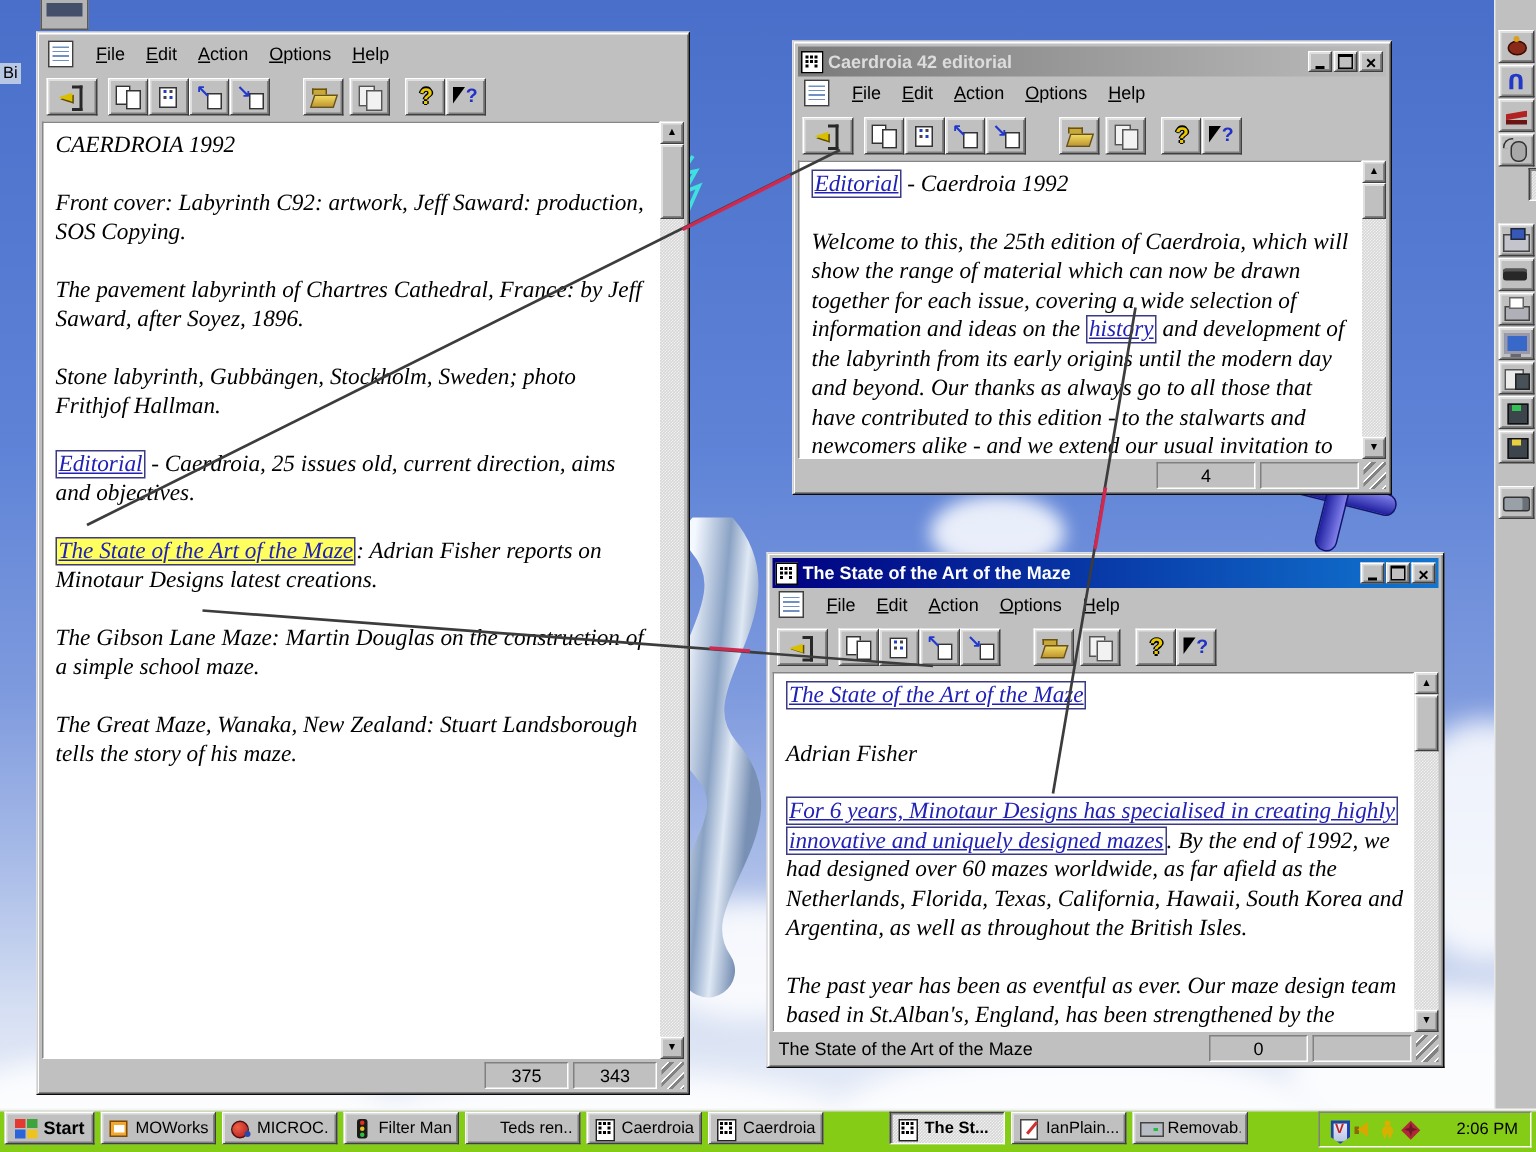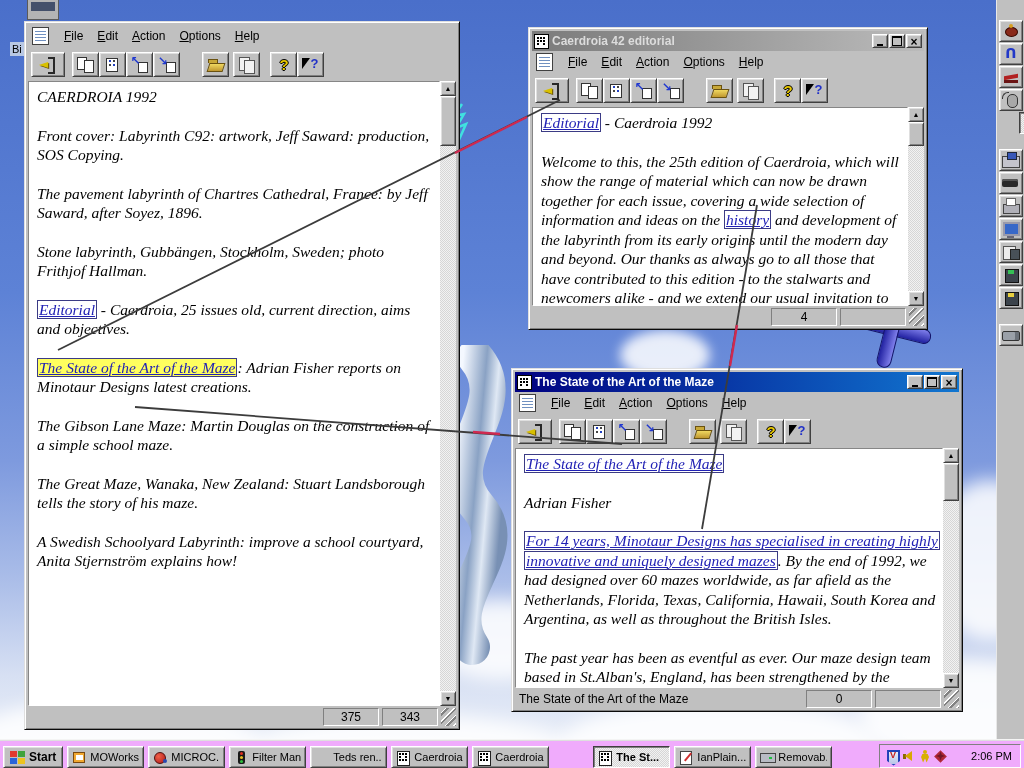--- a/index.html
+++ b/index.html
@@ -10,21 +10,21 @@
     background:linear-gradient(180deg,#4a6fca 0%,#5d82d6 38%,#7e9ade 60%,#a9bce8 75%,#d7e0f3 88%,#eff3fa 100%);}
   .cloud{position:absolute;border-radius:50%;background:rgba(255,255,255,.85);filter:blur(9px);}
   .deco{position:absolute;}
   .xbar{position:absolute;left:7px;top:29px;width:78px;height:13px;border-radius:7px;
         background:linear-gradient(#8080ec,#2020a0);border:1px solid #14146a;}
   .xbar.b2{transform:rotate(104deg);}
   .xbar.b1{transform:rotate(14deg);}
   .desk-icon-frag{position:absolute;left:27px;top:0;width:30px;height:19px;background:#b4b4b4;
         border:1px solid #5a5a5a;border-top:none;}
   .desk-icon-frag::after{content:"";position:absolute;left:3px;top:2px;right:3px;height:9px;background:#44506a;}
-  .desk-label{position:absolute;left:10px;top:42px;background:#b8c8e4;color:#000;
+  .desk-label{position:absolute;left:0;top:42px;background:#b8c8e4;color:#000;
         font-size:11px;padding:1px 2px;}
   
   .out{border:1px solid;border-color:#fff #404040 #404040 #fff;
        box-shadow:inset 1px 1px 0 #dfdfdf,inset -1px -1px 0 #808080;background:#c0c0c0;}
   .in{border:1px solid;border-color:#404040 #fff #fff #404040;
        box-shadow:inset 1px 1px 0 #808080,inset -1px -1px 0 #dfdfdf;background:#c0c0c0;margin-left:40px;}
   .checker{background-color:#d6d6d6;background-image:
      linear-gradient(45deg,#f2f2f2 25%,transparent 25%,transparent 75%,#f2f2f2 75%),
      linear-gradient(45deg,#f2f2f2 25%,transparent 25%,transparent 75%,#f2f2f2 75%);
      background-size:2px 2px;background-position:0 0,1px 1px;}
@@ -124,22 +124,22 @@
   .sic-monitor::before{left:2px;top:2px;width:13px;height:10px;background:#3868c8;border:2px solid #99a;}
   .sic-monitor::after{left:6px;bottom:0;width:7px;height:2px;background:#667;}
   .sic-disk-box::before{left:2px;top:3px;width:11px;height:12px;background:#ececec;border:1px solid #555;}
   .sic-disk-box::after{left:9px;top:6px;width:8px;height:9px;background:#485058;border:1px solid #222;}
   .sic-floppy-green::before{left:4px;top:3px;width:12px;height:12px;background:#3c444c;border:1px solid #111;}
   .sic-floppy-green::after{left:7px;top:4px;width:6px;height:4px;background:#35c055;}
   .sic-floppy-yellow::before{left:4px;top:3px;width:12px;height:12px;background:#3c444c;border:1px solid #111;}
   .sic-floppy-yellow::after{left:7px;top:4px;width:6px;height:4px;background:#e8d040;}
   .sic-pda::before{left:1px;top:5px;width:16px;height:8px;background:#9aa0a8;border:1px solid #333;border-radius:2px;box-shadow:inset -4px 0 0 #6a7078;}
   
-  .taskbar{position:absolute;left:0;right:0;bottom:0;height:28px;background:#f0abfc;z-index:200;
-      border-top:1px solid #dfdfdf;box-shadow:0 -1px 0 #f4f4f4;display:flex;align-items:flex-end;
+  .taskbar{position:absolute;left:0;right:0;bottom:0;height:28px;background:#84cc16;z-index:200;
+      border-top:1px solid #dfdfdf;box-shadow:0 -1px 0 #f4f4f4;display:flex;align-items:flex-start;
       padding:0 3px;gap:4px;box-sizing:border-box;}
   .start-btn{height:22px;display:flex;align-items:center;gap:4px;padding:0 6px;font-weight:bold;font-size:12px;color:#000;}
   .flag{width:15px;height:13px;flex:none;background:
      linear-gradient(#e23a2e,#e23a2e) 0 0/7px 6px no-repeat,
      linear-gradient(#3fa33c,#3fa33c) 8px 0/7px 6px no-repeat,
      linear-gradient(#2a64d8,#2a64d8) 0 7px/7px 6px no-repeat,
      linear-gradient(#ecc31f,#ecc31f) 8px 7px/7px 6px no-repeat;}
   .task-btn{width:77px;height:22px;flex:none;display:flex;align-items:center;gap:4px;padding:0 4px;
       font-size:11px;color:#000;overflow:hidden;white-space:nowrap;box-sizing:border-box;}
   .task-btn .lbl{overflow:hidden;text-overflow:clip;}
@@ -259,21 +259,20 @@
   <div class="content-row">
     <div class="doc">
         <p><span>CAERDROIA 1992</span></p>
         <p><span>Front cover: Labyrinth C92: artwork, Jeff Saward: production, SOS Copying.</span></p>
         <p><span>The pavement labyrinth of Chartres Cathedral, France: by Jeff Saward, after Soyez, 1896.</span></p>
         <p><span>Stone labyrinth, Gubbängen, Stockholm, Sweden; photo Frithjof Hallman.</span></p>
         <p><span class="run-link">Editorial</span><span> - Caerdroia, 25 issues old, current direction, aims and objectives.</span></p>
         <p><span class="run-linkhl">The State of the Art of the Maze</span><span>: Adrian Fisher reports on Minotaur Designs latest creations.</span></p>
         <p><span>The Gibson Lane Maze: Martin Douglas on the construction of a simple school maze.</span></p>
         <p><span>The Great Maze, Wanaka, New Zealand: Stuart Landsborough tells the story of his maze.</span></p>
-        <p><span>A Swedish Schoolyard Labyrinth: improve a school courtyard, Anita Stjernström explains how!</span></p>
       </div>
     <div class="scrollbar">
       <button class="sb-btn sb-up out"></button>
       <div class="sb-thumb out" style="height:48px;"></div>
       <div class="sb-track checker"></div>
       <button class="sb-btn sb-down out"></button>
     </div>
   </div>
   <div class="statusbar">
     <span class="sb-spacer"></span>
@@ -410,21 +409,21 @@
         <span class="ti ti-help"></span>
       </button>
       <button class="tbtn out" style="margin-right: 0px;">
         <span class="ti ti-context-help"></span>
       </button>
     </div>
   <div class="content-row">
     <div class="doc">
         <p><span class="run-link">The State of the Art of the Maze</span></p>
         <p><span>Adrian Fisher</span></p>
-        <p><span class="run-link">For 14 years, Minotaur Designs has specialised in creating highly innovative and uniquely designed mazes</span><span>. By the end of 1992, we had designed over 60 mazes worldwide, as far afield as the Netherlands, Florida, Texas, California, Hawaii, South Korea and Argentina, as well as throughout the British Isles.</span></p>
+        <p><span class="run-link">For 6 years, Minotaur Designs has specialised in creating highly innovative and uniquely designed mazes</span><span>. By the end of 1992, we had designed over 60 mazes worldwide, as far afield as the Netherlands, Florida, Texas, California, Hawaii, South Korea and Argentina, as well as throughout the British Isles.</span></p>
         <p><span>The past year has been as eventful as ever. Our maze design team based in St.Alban's, England, has been strengthened by the addition of Mary Goodwin, a qualified architect. Also, our</span></p>
       </div>
     <div class="scrollbar">
       <button class="sb-btn sb-up out"></button>
       <div class="sb-thumb out" style="height:36px;"></div>
       <div class="sb-track checker"></div>
       <button class="sb-btn sb-down out"></button>
     </div>
   </div>
   <div class="statusbar">

